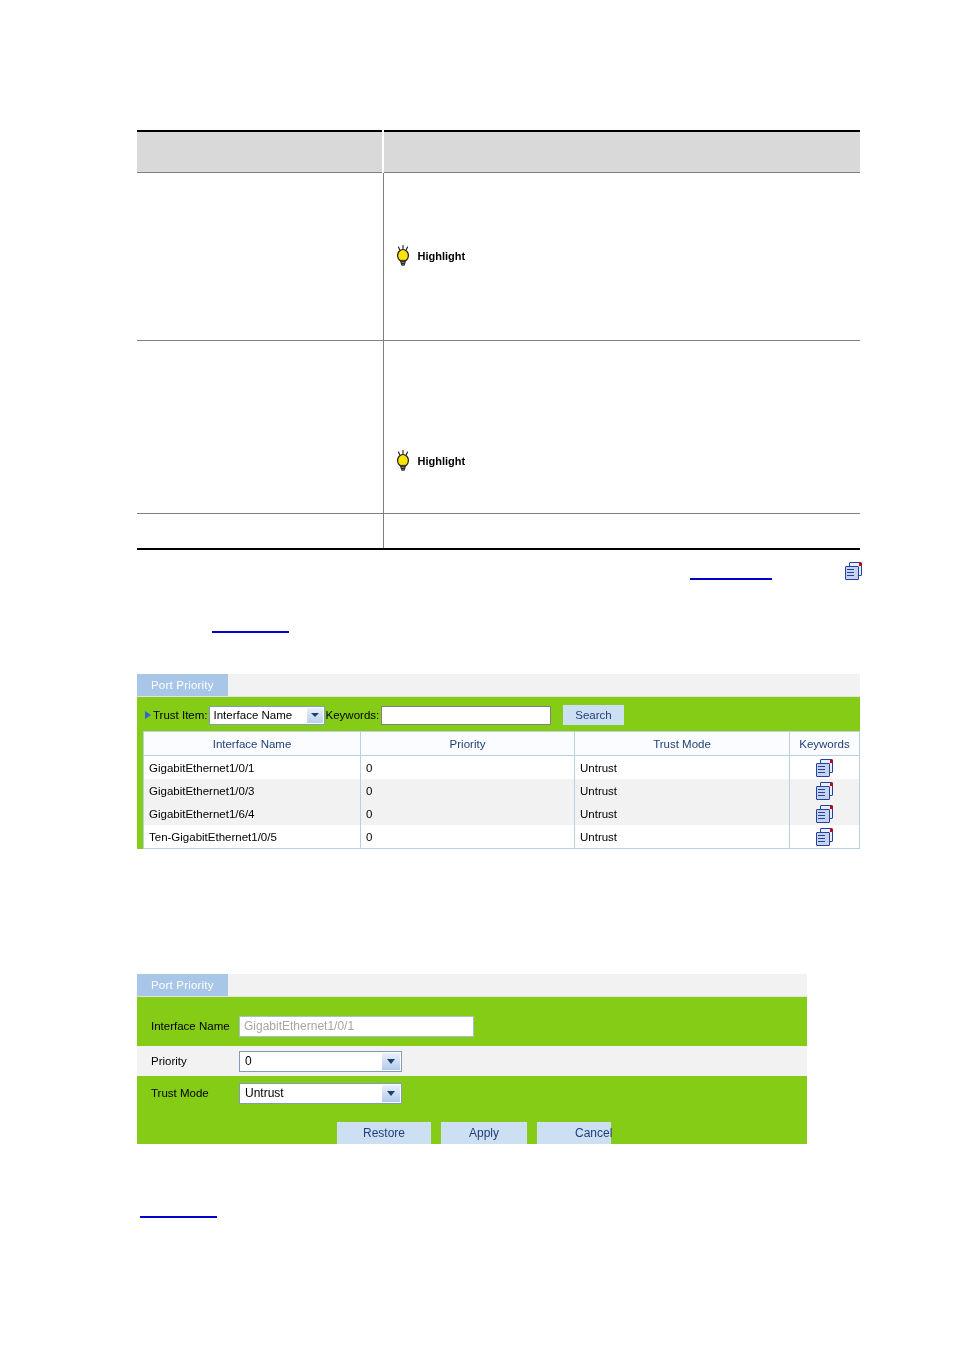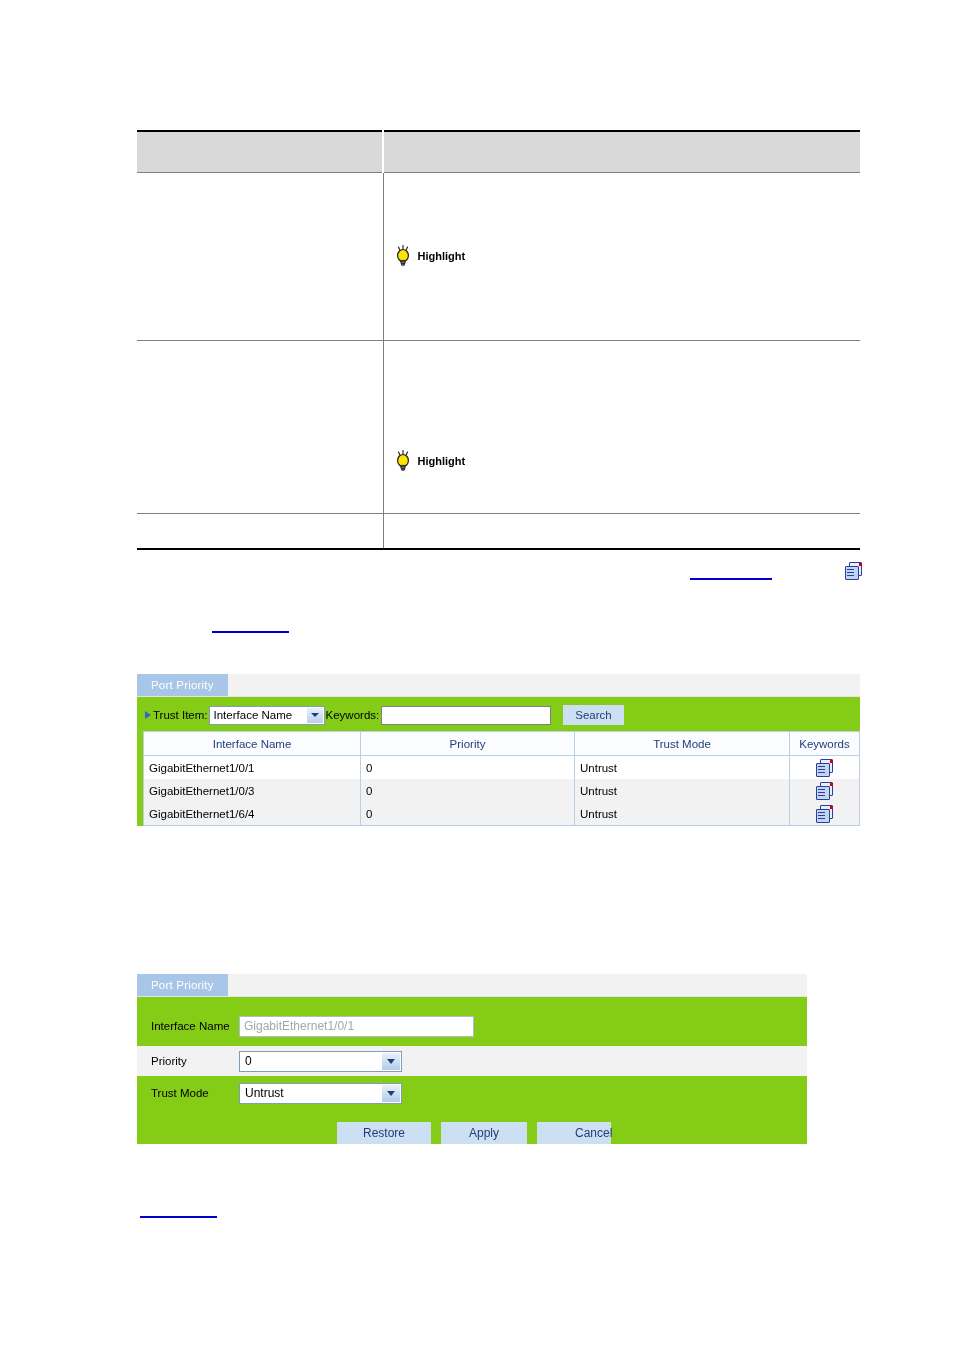--- a/index.html
+++ b/index.html
@@ -437,20 +437,32 @@
         <td>0</td>
         <td>Untrust</td>
         <td class="op">
           <span class="edit-icon">
             <span class="sheet-back"></span><span class="sheet-front"></span>
             <span class="ln" style="top:7px;"></span><span class="ln" style="top:10px;"></span><span class="ln" style="top:13px;"></span>
             <span class="dot"></span>
           </span>
         </td>
       </tr>
+      <tr class="odd">
+        <td>Ten-GigabitEthernet1/0/5</td>
+        <td>0</td>
+        <td>Untrust</td>
+        <td class="op">
+          <span class="edit-icon">
+            <span class="sheet-back"></span><span class="sheet-front"></span>
+            <span class="ln" style="top:7px;"></span><span class="ln" style="top:10px;"></span><span class="ln" style="top:13px;"></span>
+            <span class="dot"></span>
+          </span>
+        </td>
+      </tr>
     </tbody>
   </table>
 </div>
 
 <div class="panel" style="left:137px; top:974px; width:670px;">
 
   <div class="panel-bar">
     <div class="panel-tab">Port Priority</div>
   </div>
 

